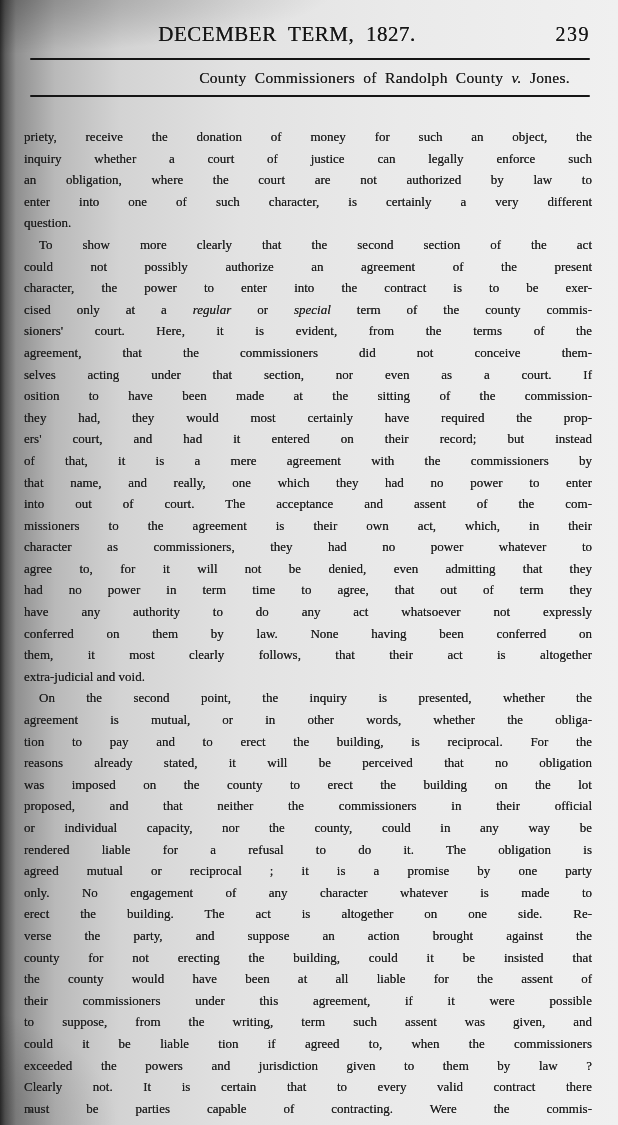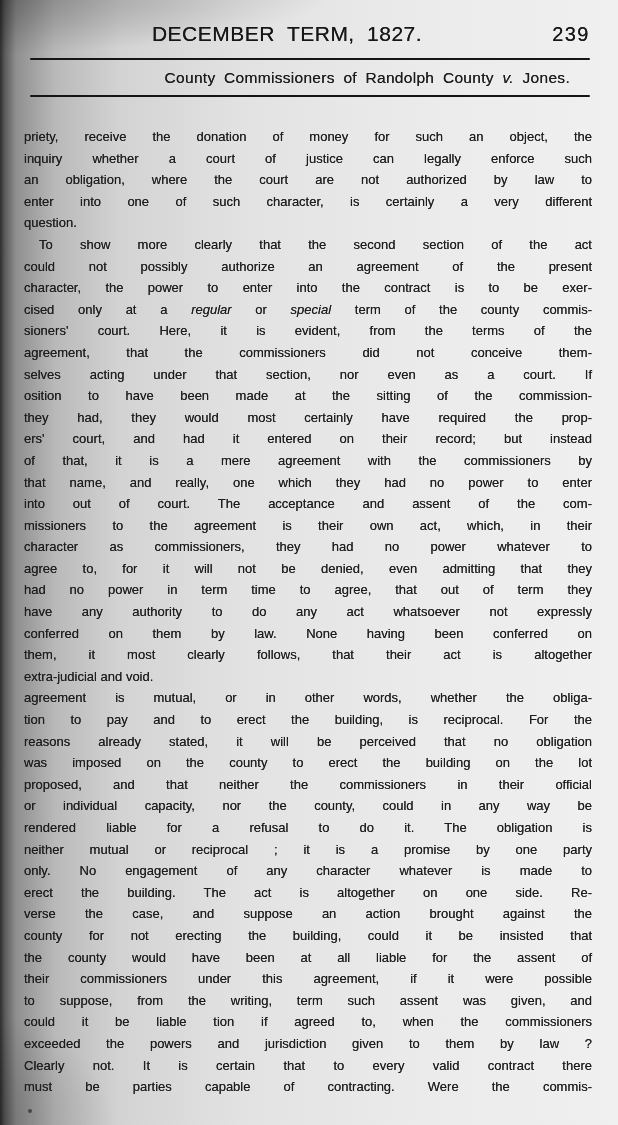--- a/index.html
+++ b/index.html
@@ -1,20 +1,20 @@
 <!DOCTYPE html>
 <html><head>
 <meta charset="utf-8">
 <style>
   html,body{margin:0;padding:0;background:#404040;}
   .page{
     position:relative;
     width:618px;height:1125px;
     overflow:hidden;
-    font-family:Liberation Sans, sans-serif;
+    font-family:Liberation Serif, serif;
     color:#1e1e1e;
     background:
       radial-gradient(ellipse 520px 90px at -40px -10px, rgba(0,0,0,.32), rgba(0,0,0,0) 72%),
       radial-gradient(ellipse 260px 170px at -70px 1125px, rgba(0,0,0,.28), rgba(0,0,0,0) 72%),
       linear-gradient(90deg,#2e2e2e 0px,#5c5c5c 5px,#8f8f8f 16px,#b9b9b9 55px,#d3d3d3 120px,#e2e2e2 240px,#eaeaea 400px,#f0f0f0 100%);
   }
   .term-title{
     position:absolute;top:22px;left:24px;right:68px;
     text-align:center;
     font-size:21px;letter-spacing:0.5px;word-spacing:6px;
@@ -92,31 +92,32 @@
       <div class="line">that name, and really, one which they had no power to enter</div>
       <div class="line">into out of court. The acceptance and assent of the com-</div>
       <div class="line">missioners to the agreement is their own act, which, in their</div>
       <div class="line">character as commissioners, they had no power whatever to</div>
       <div class="line">agree to, for it will not be denied, even admitting that they</div>
       <div class="line">had no power in term time to agree, that out of term they</div>
       <div class="line">have any authority to do any act whatsoever not expressly</div>
       <div class="line">conferred on them by law. None having been conferred on</div>
       <div class="line">them, it most clearly follows, that their act is altogether</div>
       <div class="line noj">extra-judicial and void.</div>
+      <div class="line ind">On the second point, the inquiry is presented, whether the</div>
       <div class="line">agreement is mutual, or in other words, whether the obliga-</div>
       <div class="line">tion to pay and to erect the building, is reciprocal. For the</div>
       <div class="line">reasons already stated, it will be perceived that no obligation</div>
       <div class="line">was imposed on the county to erect the building on the lot</div>
       <div class="line">proposed, and that neither the commissioners in their official</div>
       <div class="line">or individual capacity, nor the county, could in any way be</div>
       <div class="line">rendered liable for a refusal to do it. The obligation is</div>
-      <div class="line">neither mutual or reciprocal ; it is a promise by one party</div>
+      <div class="line">agreed mutual or reciprocal ; it is a promise by one party</div>
       <div class="line">only. No engagement of any character whatever is made to</div>
       <div class="line">erect the building. The act is altogether on one side. Re-</div>
-      <div class="line">verse the case, and suppose an action brought against the</div>
+      <div class="line">verse the party, and suppose an action brought against the</div>
       <div class="line">county for not erecting the building, could it be insisted that</div>
       <div class="line">the county would have been at all liable for the assent of</div>
       <div class="line">their commissioners under this agreement, if it were possible</div>
       <div class="line">to suppose, from the writing, term such assent was given, and</div>
       <div class="line">could it be liable tion if agreed to, when the commissioners</div>
       <div class="line">exceeded the powers and jurisdiction given to them by law ?</div>
       <div class="line">Clearly not. It is certain that to every valid contract there</div>
       <div class="line">must be parties capable of contracting. Were the commis-</div>
     </div>
 

